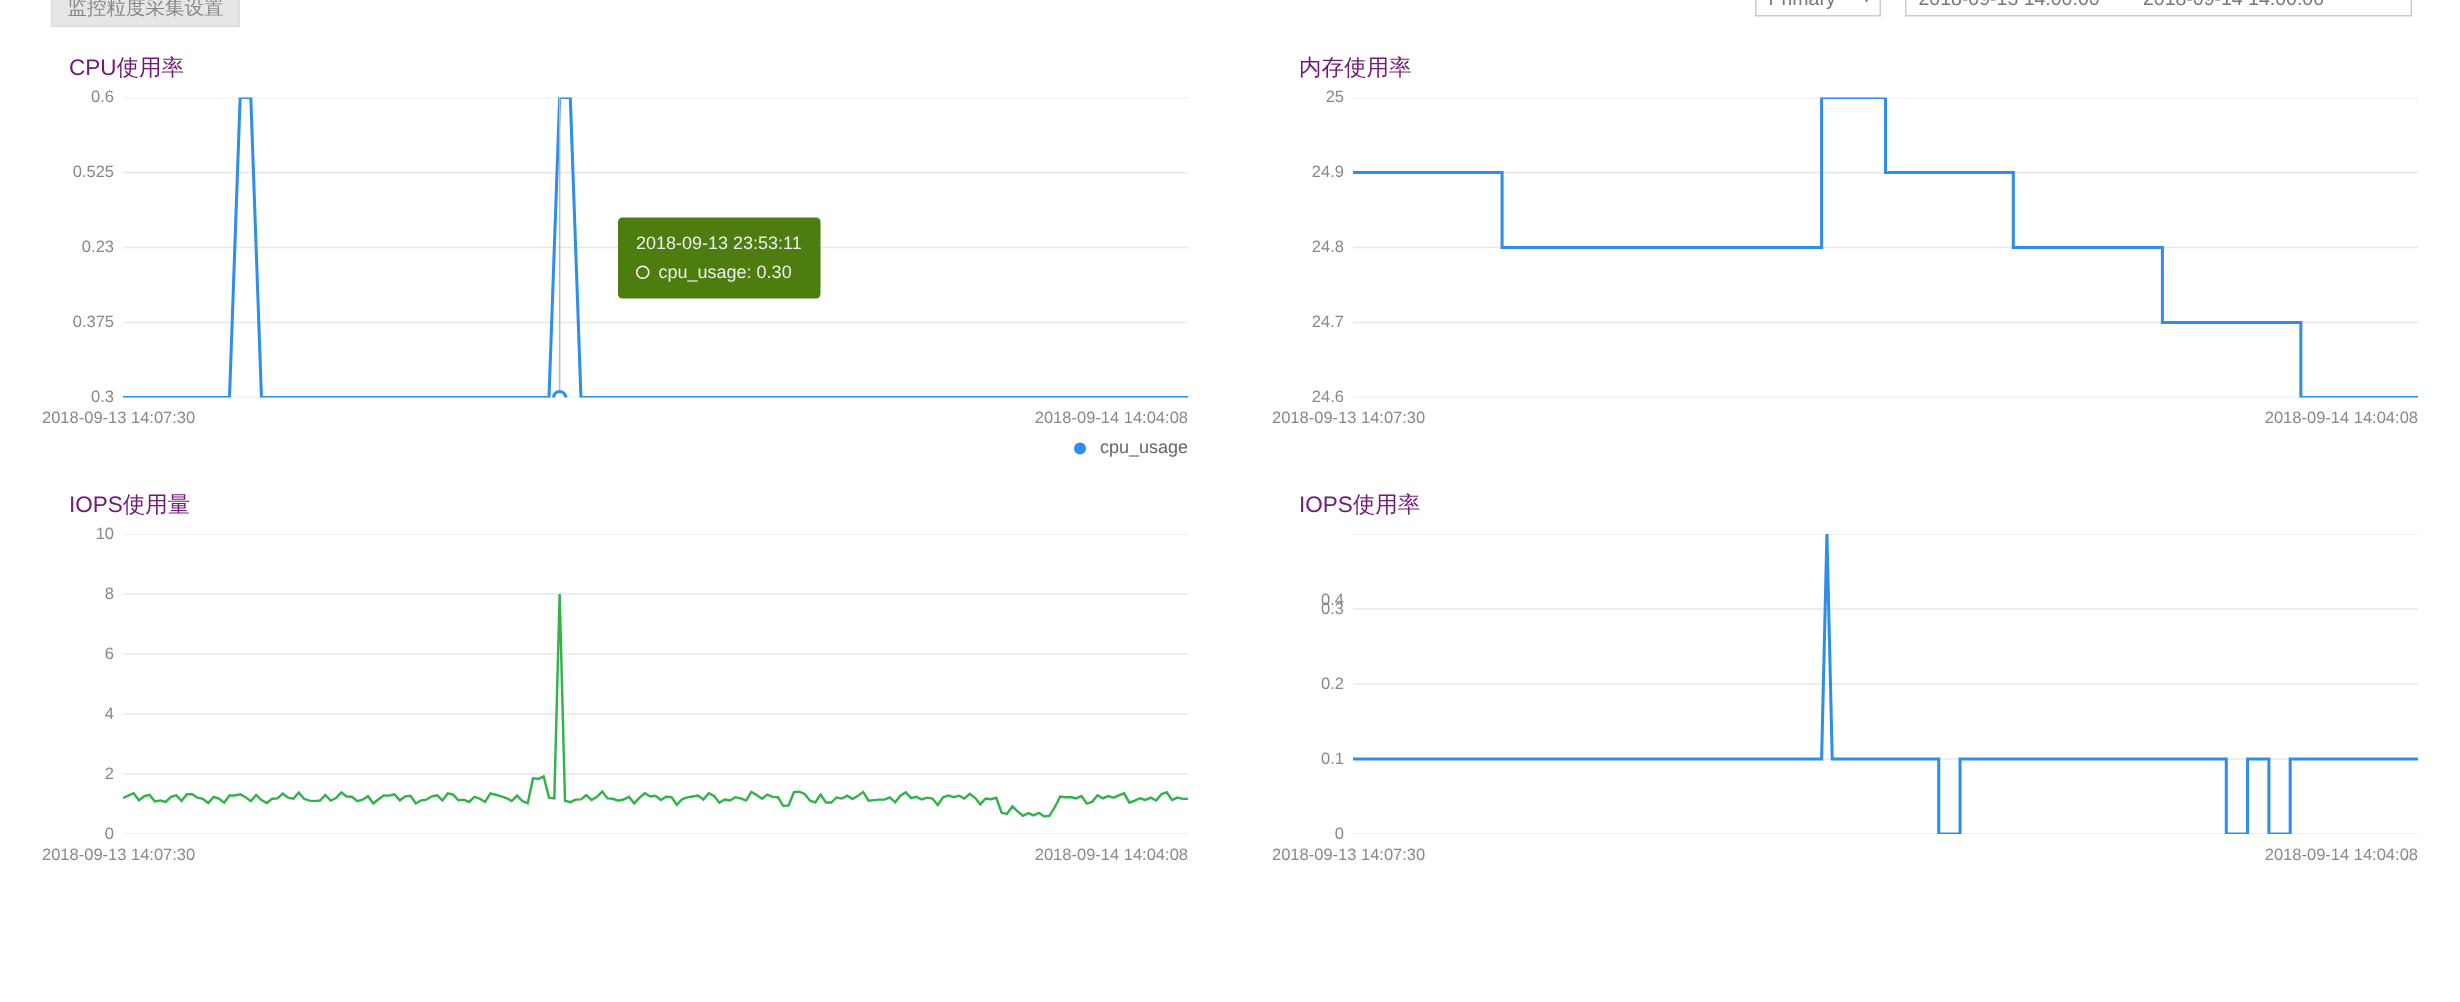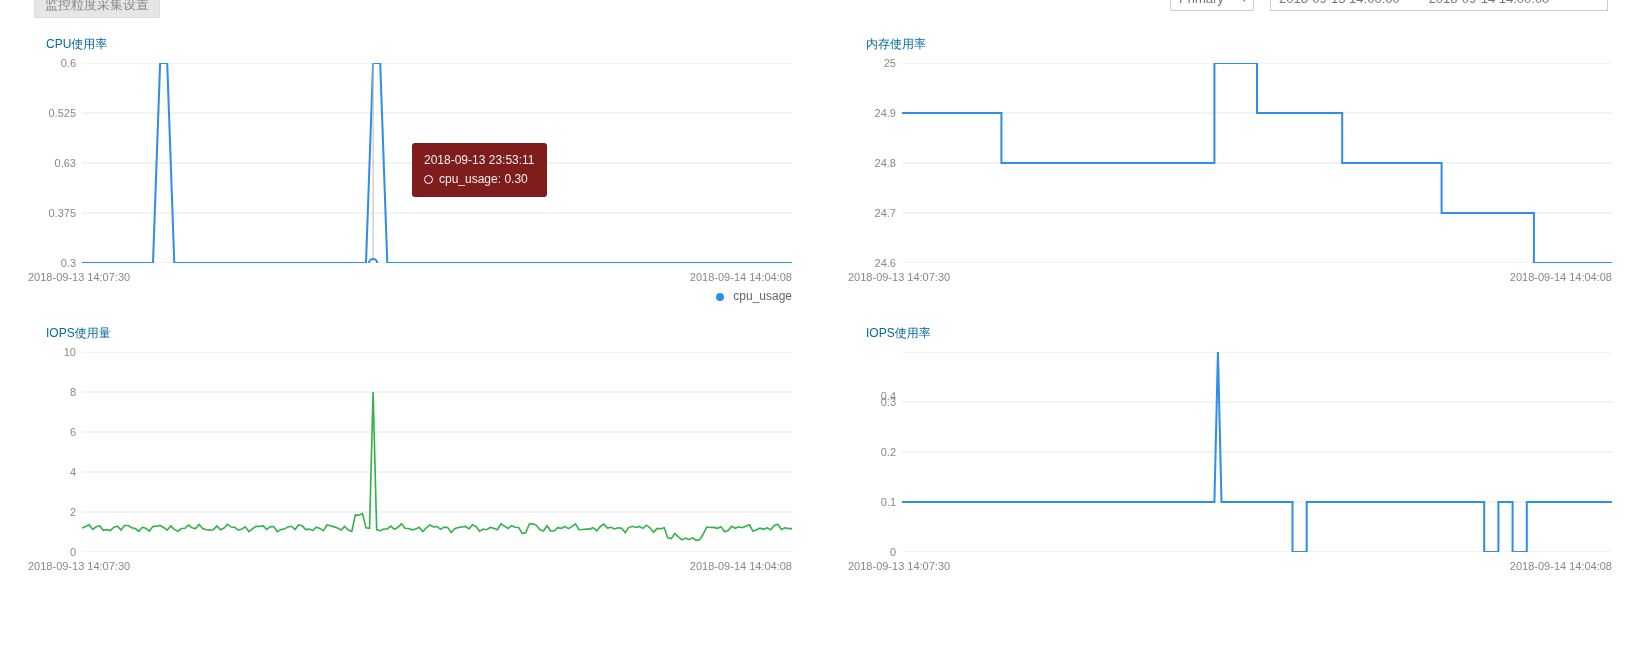--- a/index.html
+++ b/index.html
@@ -4,32 +4,32 @@
 <style>
   html,body{margin:0;padding:0;background:#fff;font-family:"Microsoft YaHei","PingFang SC",Arial,sans-serif;color:#555;}
   body{width:1640px;}
   .topbar{height:18px;position:relative;}
   .topbar .btn-mon{position:absolute;left:34px;top:-8px;background:#e6e6e6;color:#888;font-size:13px;padding:3px 10px;border:1px solid #ddd;}
   .topbar .sel{position:absolute;top:-14px;border:1px solid #ccc;background:#fff;padding:4px 8px;font-size:13px;color:#777;display:flex;align-items:center;}
   .date-range{position:absolute;top:-14px;border:1px solid #ccc;background:#fff;padding:4px 8px;font-size:13px;color:#777;}
   .sel .caret{margin-left:18px;font-size:10px;}
   .grid{display:flex;flex-wrap:wrap;}
   .panel{width:50%;box-sizing:border-box;padding:18px 28px 4px 28px;position:relative;}
-  .ptitle{font-size:12px;color:#0369a1;margin:0 0 10px 18px;}
+  .ptitle{font-size:15px;color:#701a75;margin:0 0 10px 18px;}
   .plot{position:relative;height:220px;border-bottom:0;}
   .yaxis{position:absolute;left:0;top:0;bottom:20px;width:54px;}
   .ylab{position:absolute;right:6px;font-size:11px;color:#888;transform:translateY(-50%);}
   .chartarea{position:absolute;left:54px;right:0;top:0;bottom:20px;}
   .chartarea svg{width:100%;height:100%;display:block;}
   .xlab{position:absolute;bottom:0;font-size:11px;color:#888;white-space:nowrap;}
   .xlab.start{left:0;}
   .xlab.end{right:0;}
   .legend{text-align:right;font-size:12px;color:#666;margin-top:6px;}
   .legend .dot{display:inline-block;width:8px;height:8px;border-radius:50%;background:#2f8eea;margin-right:6px;vertical-align:middle;}
-  .tooltip{position:absolute;background:#7f1d1d;color:#eee;font-size:12px;padding:8px 12px;border-radius:3px;line-height:1.6;}
+  .tooltip{position:absolute;background:#4d7c0f;color:#eee;font-size:12px;padding:8px 12px;border-radius:3px;line-height:1.6;}
   .tooltip .trow{display:flex;align-items:center;}
   .tooltip .tdot{width:7px;height:7px;border-radius:50%;border:1px solid #fff;margin-right:6px;}
 </style>
 </head>
 <body>
 
 <div class="topbar">
   <div class="btn-mon">监控粒度采集设置</div>
   <div class="sel" style="left:1170px;width:66px;">
     <span>Primary</span>
@@ -43,21 +43,21 @@
 </div>
 
 <div class="grid">
 
   <div class="panel">
     <div class="ptitle">CPU使用率</div>
     <div class="plot">
       <div class="yaxis" id="yaxis-cpu">
           <span class="ylab" style="top: 100%;">0.3</span>
           <span class="ylab" style="top: 75%;">0.375</span>
-          <span class="ylab" style="top: 50%;">0.63</span>
+          <span class="ylab" style="top: 50%;">0.23</span>
           <span class="ylab" style="top: 25%;">0.525</span>
           <span class="ylab" style="top: 0%;">0.6</span>
         </div>
       <div class="chartarea">
         <svg viewBox="0 0 700 200" preserveAspectRatio="none" id="svg-cpu">
             <line x1="0" x2="700" y1="200" y2="200" stroke="#e8e8e8" stroke-width="1"></line>
             <line x1="0" x2="700" y1="150" y2="150" stroke="#e8e8e8" stroke-width="1"></line>
             <line x1="0" x2="700" y1="99.99999999999997" y2="99.99999999999997" stroke="#e8e8e8" stroke-width="1"></line>
             <line x1="0" x2="700" y1="49.99999999999997" y2="49.99999999999997" stroke="#e8e8e8" stroke-width="1"></line>
             <line x1="0" x2="700" y1="0" y2="0" stroke="#e8e8e8" stroke-width="1"></line>

